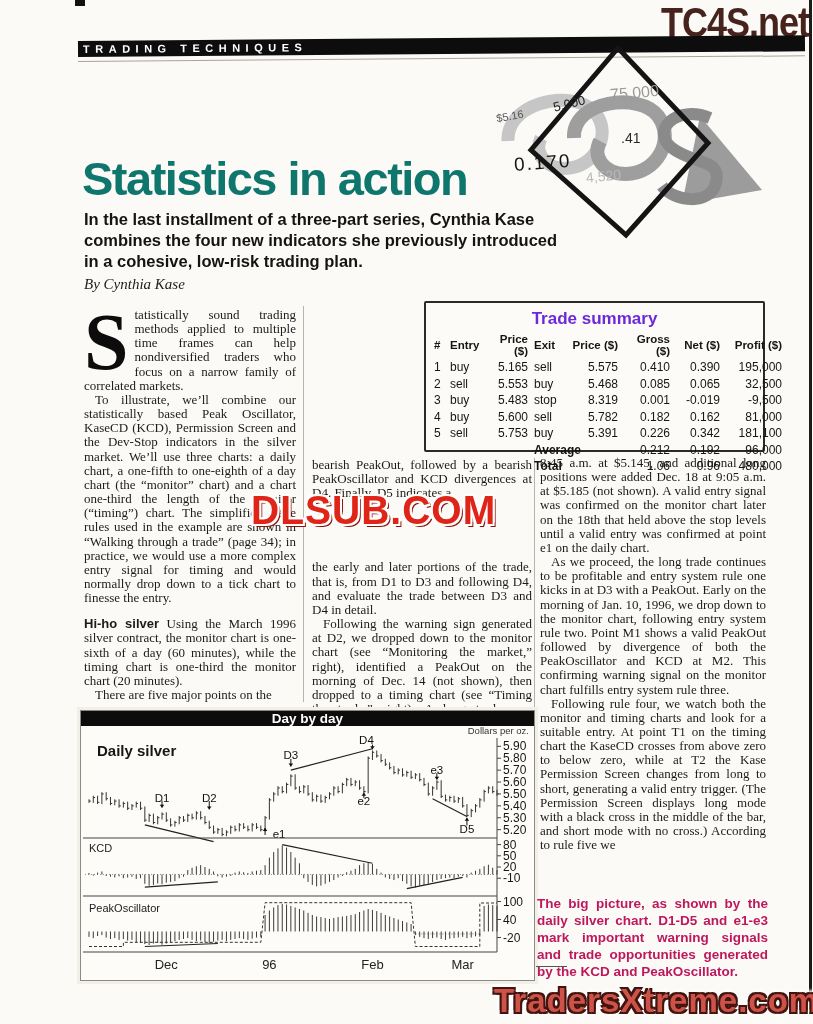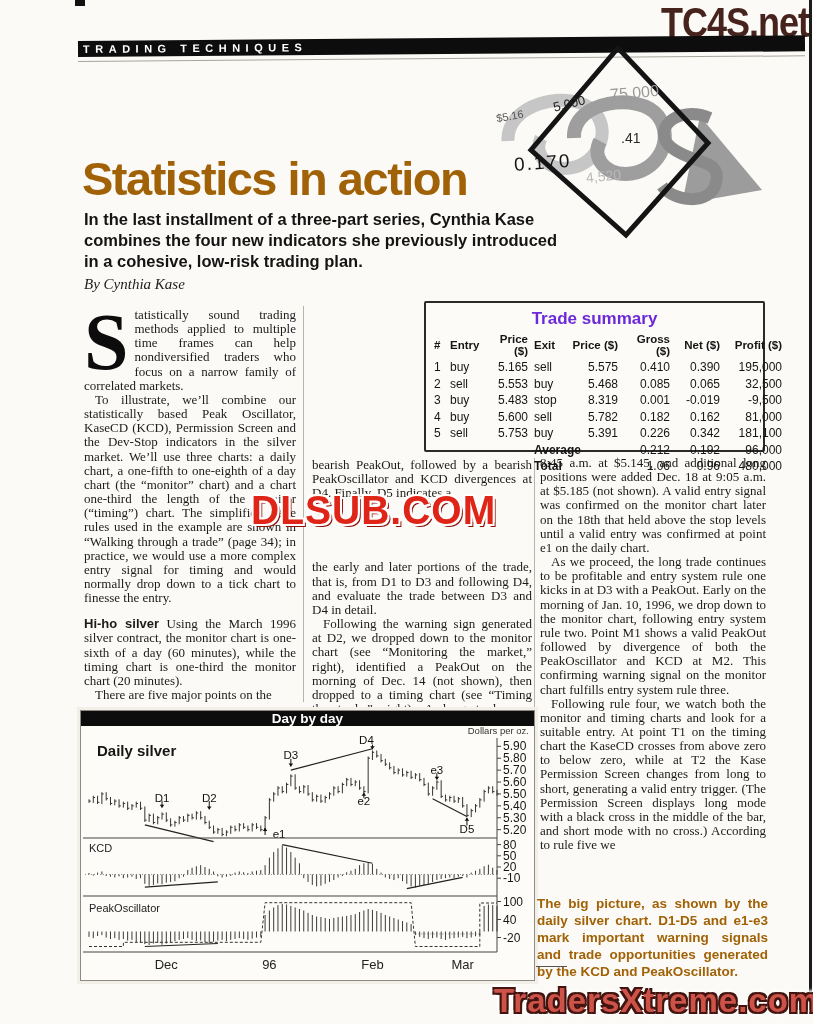--- a/index.html
+++ b/index.html
@@ -21,21 +21,21 @@
   .wm-mid{position:absolute;left:251px;top:488px;z-index:6;font-family:"Liberation Sans",sans-serif;
           font-weight:bold;font-size:39px;letter-spacing:1px;color:#df2517;transform:scaleY(1.05);
           text-shadow:-2px -2px 0 #fff,2px -2px 0 #fff,-2px 2px 0 #fff,2px 2px 0 #fff,3px 3px 0 #8d0f06;}
   .wm-bottom{position:absolute;left:494px;top:982px;z-index:6;font-family:"Liberation Sans",sans-serif;
           font-weight:bold;font-size:33px;letter-spacing:1px;color:#cd5248;
           text-shadow:-2px -2px 0 #41140f,2px -2px 0 #41140f,-2px 2px 0 #41140f,2px 2px 0 #41140f,
                       -4px 0 3px #fff,4px 0 3px #fff,0 -4px 3px #fff,0 4px 3px #fff;}
 
   
   .title{position:absolute;left:82px;top:151px;font-family:"Liberation Sans",sans-serif;
-         font-weight:bold;font-size:47px;letter-spacing:-1.5px;color:#a16207;}
+         font-weight:bold;font-size:47px;letter-spacing:-1.5px;color:#0f766e;}
   .subtitle{position:absolute;left:84px;top:209px;width:478px;font-family:"Liberation Sans",sans-serif;
          font-weight:bold;font-size:16.5px;line-height:21px;color:#141414;}
   .byline{position:absolute;left:84px;top:276px;font-style:italic;font-size:15px;}
 
   
   .bodycol{position:absolute;text-align:justify;font-size:13px;line-height:14.15px;color:#1b1b1b;}
   .bodycol p{margin:0;}
   .bodycol p.ind{text-indent:11px;}
   .dropcap{float:left;font-weight:bold;font-size:80px;line-height:62px;height:58px;
            margin:3px 6px 0 0;color:#0c0c0c;}
@@ -55,21 +55,21 @@
   table.trades th.num{text-align:right;padding-right:6px;}
   table.trades .sum-label{font-weight:bold;}
   table.trades tr.sumrow td{line-height:15px;}
 
   
   .chartbox{position:absolute;left:80px;top:710px;width:453px;background:#fdfcf9;
         border:1px solid #8f8a80;box-shadow:0 0 0 3px #f1efe8;}
   .chart-titlebar{background:#0c0c0c;color:#fff;text-align:center;font-family:"Liberation Sans",sans-serif;
         font-weight:bold;font-size:13.5px;height:15px;line-height:15px;}
   .caption{position:absolute;left:537px;top:895px;width:231px;font-family:"Liberation Sans",sans-serif;
-        font-weight:bold;font-size:13.5px;line-height:17px;text-align:justify;color:#a16207;}
+        font-weight:bold;font-size:13.5px;line-height:17px;text-align:justify;color:#be185d;}
   .end-rule{position:absolute;left:536px;top:966px;width:31px;height:1px;background:#555;}
   .edge-line{position:absolute;right:1px;top:0;width:3px;height:1014px;background:#1c1c1c;}
 
   
   .gnum{position:absolute;font-family:"Liberation Sans",sans-serif;color:#444;}
 </style>
 </head>
 <body>
 
 <div class="page">

